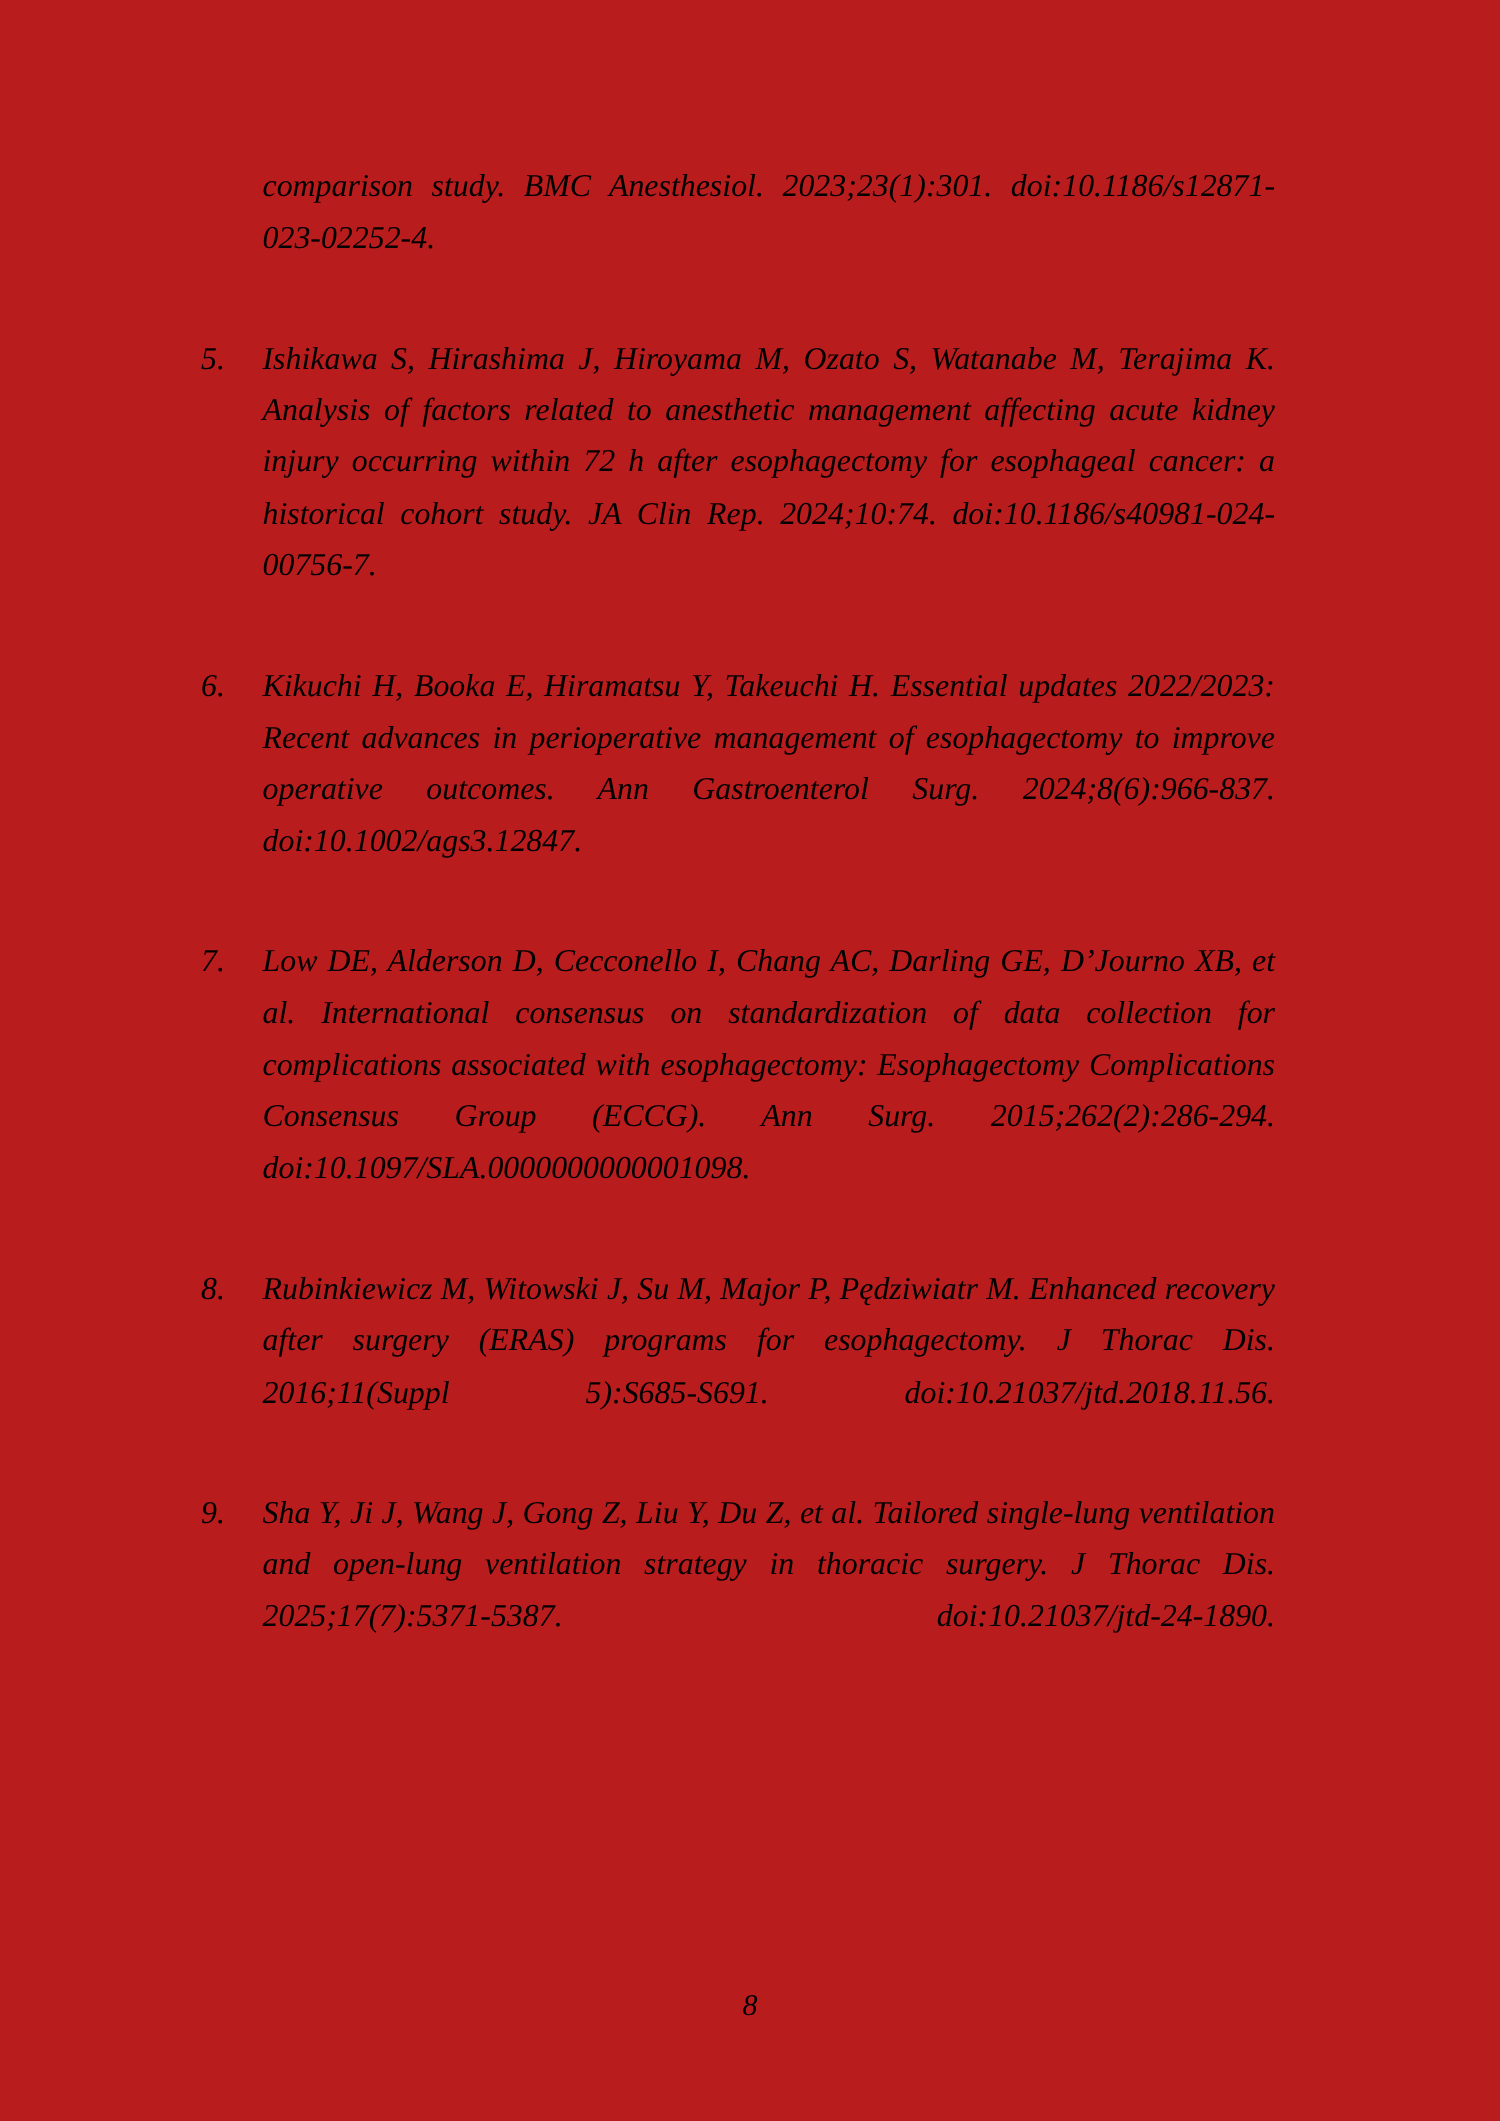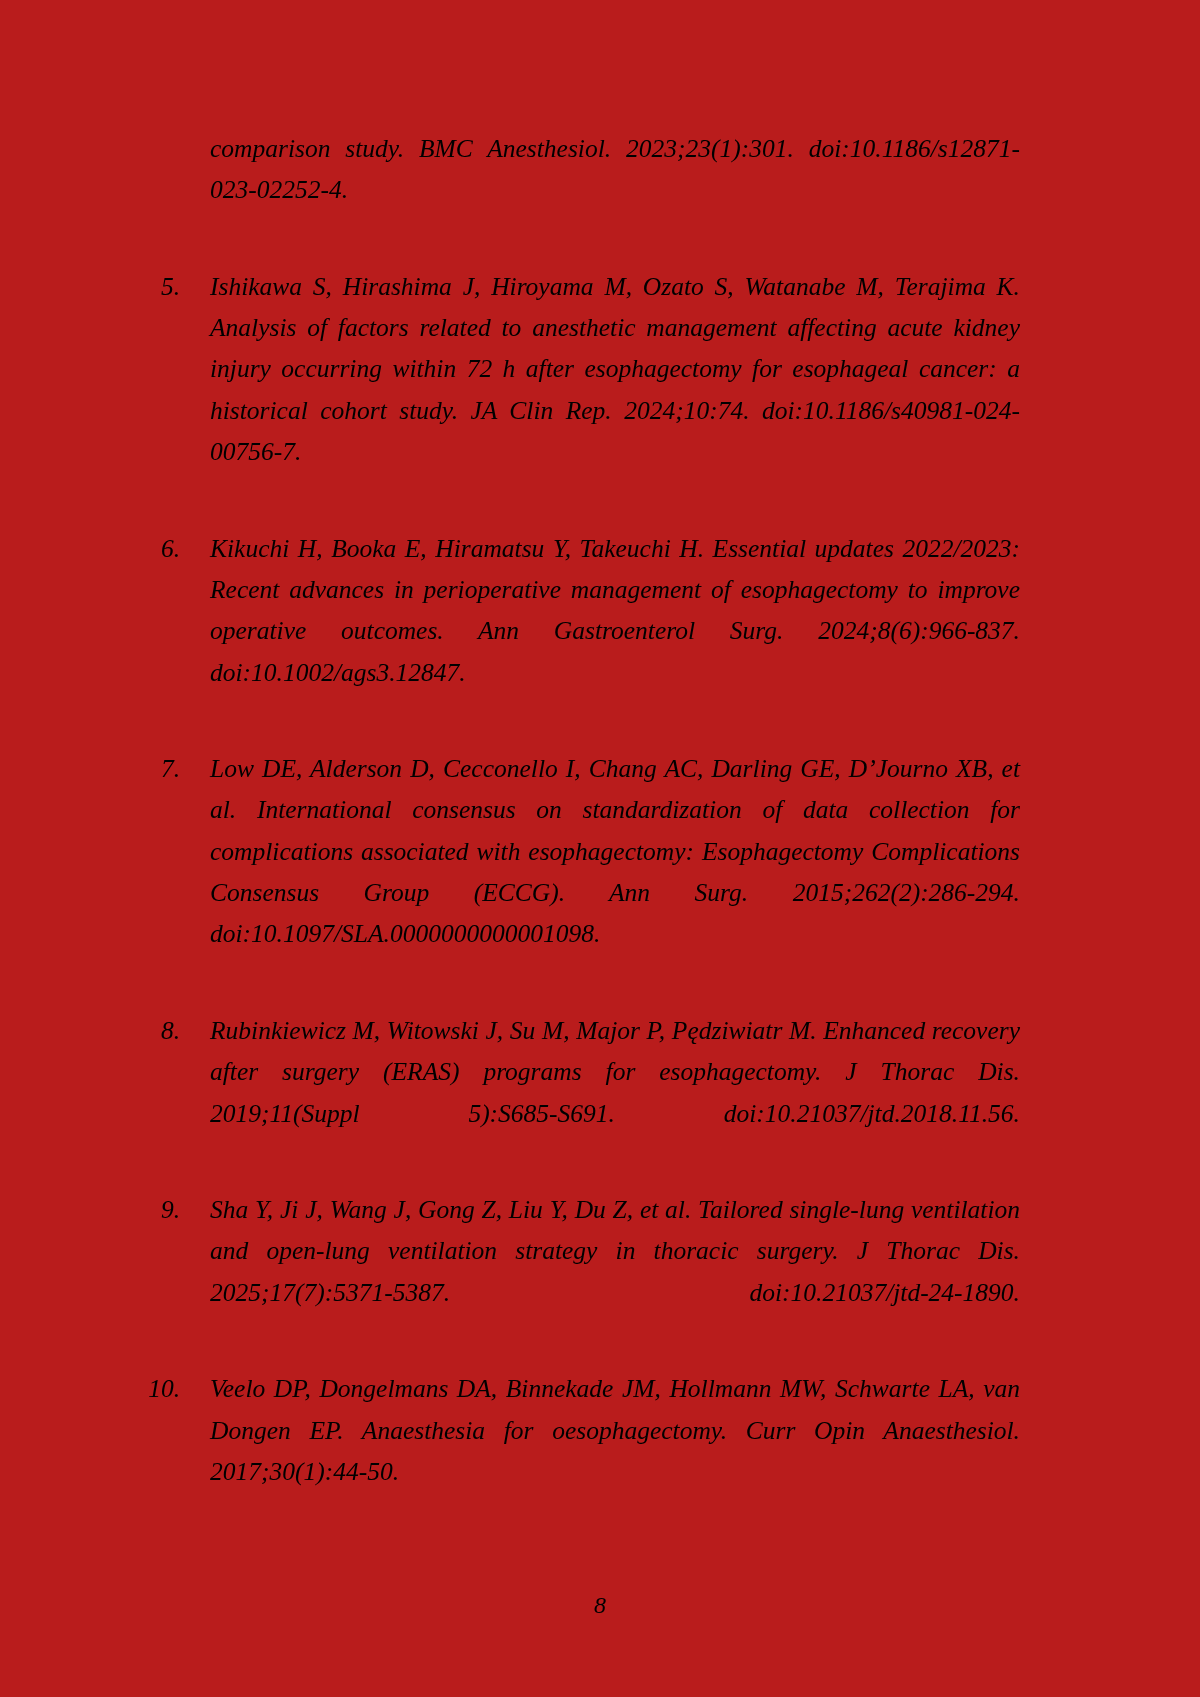--- a/index.html
+++ b/index.html
@@ -104,29 +104,25 @@
       <li>
         <span class="num">6</span>
         <span class="txt">Kikuchi H, Booka E, Hiramatsu Y, Takeuchi H. Essential updates 2022/2023: Recent advances in perioperative management of esophagectomy to improve operative outcomes. Ann Gastroenterol Surg. 2024;8(6):966-837. doi:10.1002/ags3.12847.</span>
       </li>
       <li>
         <span class="num">7</span>
         <span class="txt">Low DE, Alderson D, Cecconello I, Chang AC, Darling GE, D’Journo XB, et al. International consensus on standardization of data collection for complications associated with esophagectomy: Esophagectomy Complications Consensus Group (ECCG). Ann Surg. 2015;262(2):286-294. doi:10.1097/SLA.0000000000001098.</span>
       </li>
       <li>
         <span class="num">8</span>
-        <span class="txt">Rubinkiewicz M, Witowski J, Su M, Major P, Pędziwiatr M. Enhanced recovery after surgery (ERAS) programs for esophagectomy. J Thorac Dis. 2019;11(Suppl 5):S685-S691. doi:10.21037/jtd.2018.11.56.</span>
+        <span class="txt">Rubinkiewicz M, Witowski J, Su M, Major P, Pędziwiatr M. Enhanced recovery after surgery (ERAS) programs for esophagectomy. J Thorac Dis. 2016;11(Suppl 5):S685-S691. doi:10.21037/jtd.2018.11.56.</span>
       </li>
       <li>
         <span class="num">9</span>
         <span class="txt">Sha Y, Ji J, Wang J, Gong Z, Liu Y, Du Z, et al. Tailored single-lung ventilation and open-lung ventilation strategy in thoracic surgery. J Thorac Dis. 2025;17(7):5371-5387. doi:10.21037/jtd-24-1890.</span>
-      </li>
-      <li class="wide">
-        <span class="num">10</span>
-        <span class="txt">Veelo DP, Dongelmans DA, Binnekade JM, Hollmann MW, Schwarte LA, van Dongen EP. Anaesthesia for oesophagectomy. Curr Opin Anaesthesiol. 2017;30(1):44-50.</span>
       </li>
     </ol>
 
   </div>
 
   <div class="page-number">8</div>
 
 </div>
 
 </body></html>

